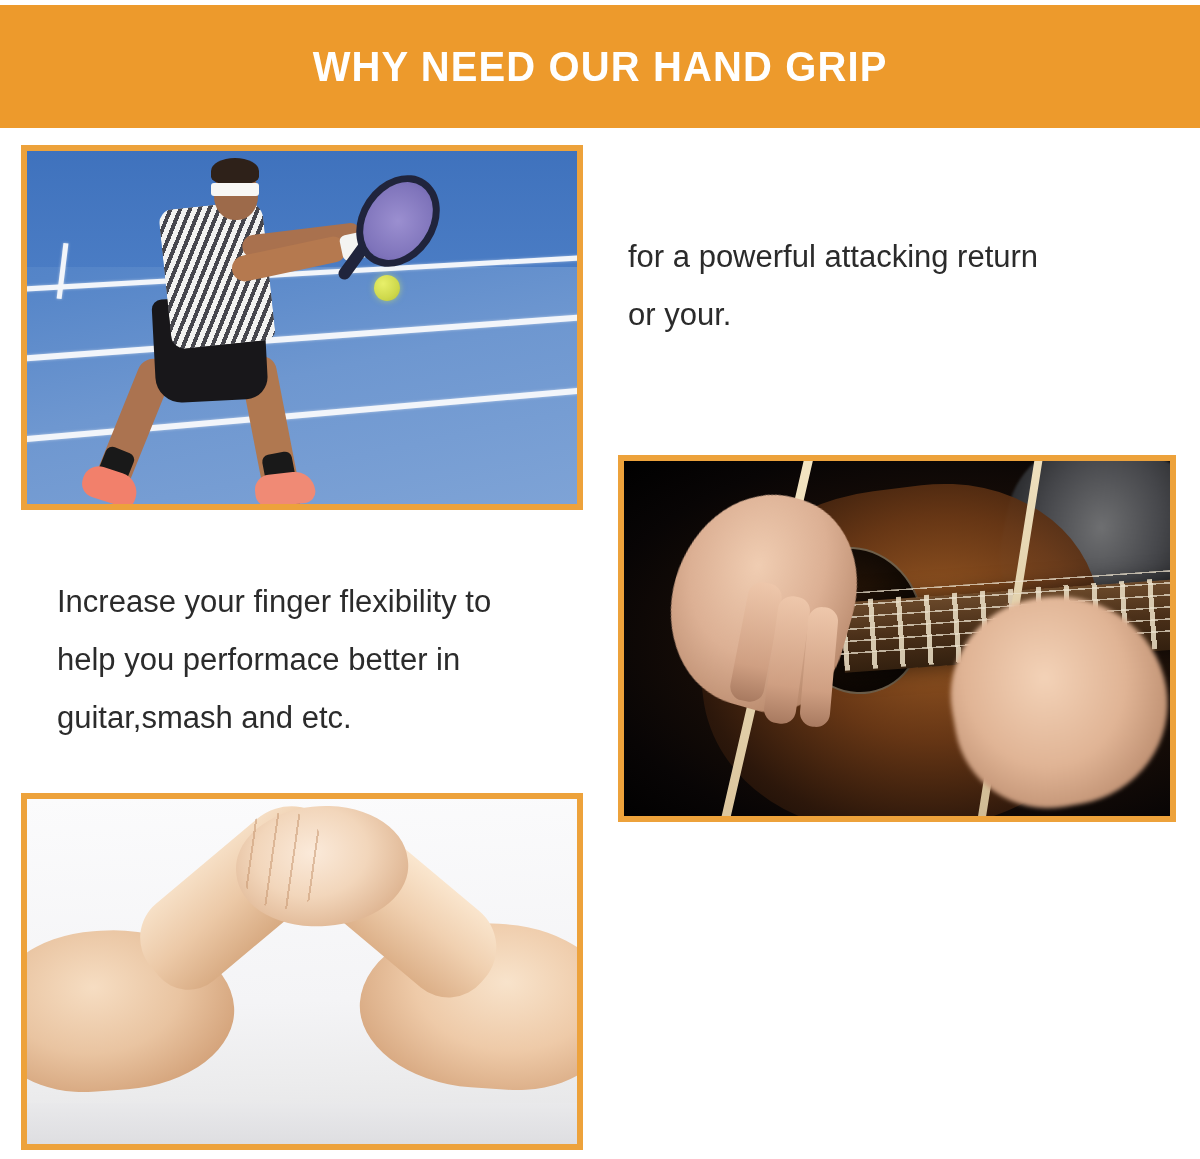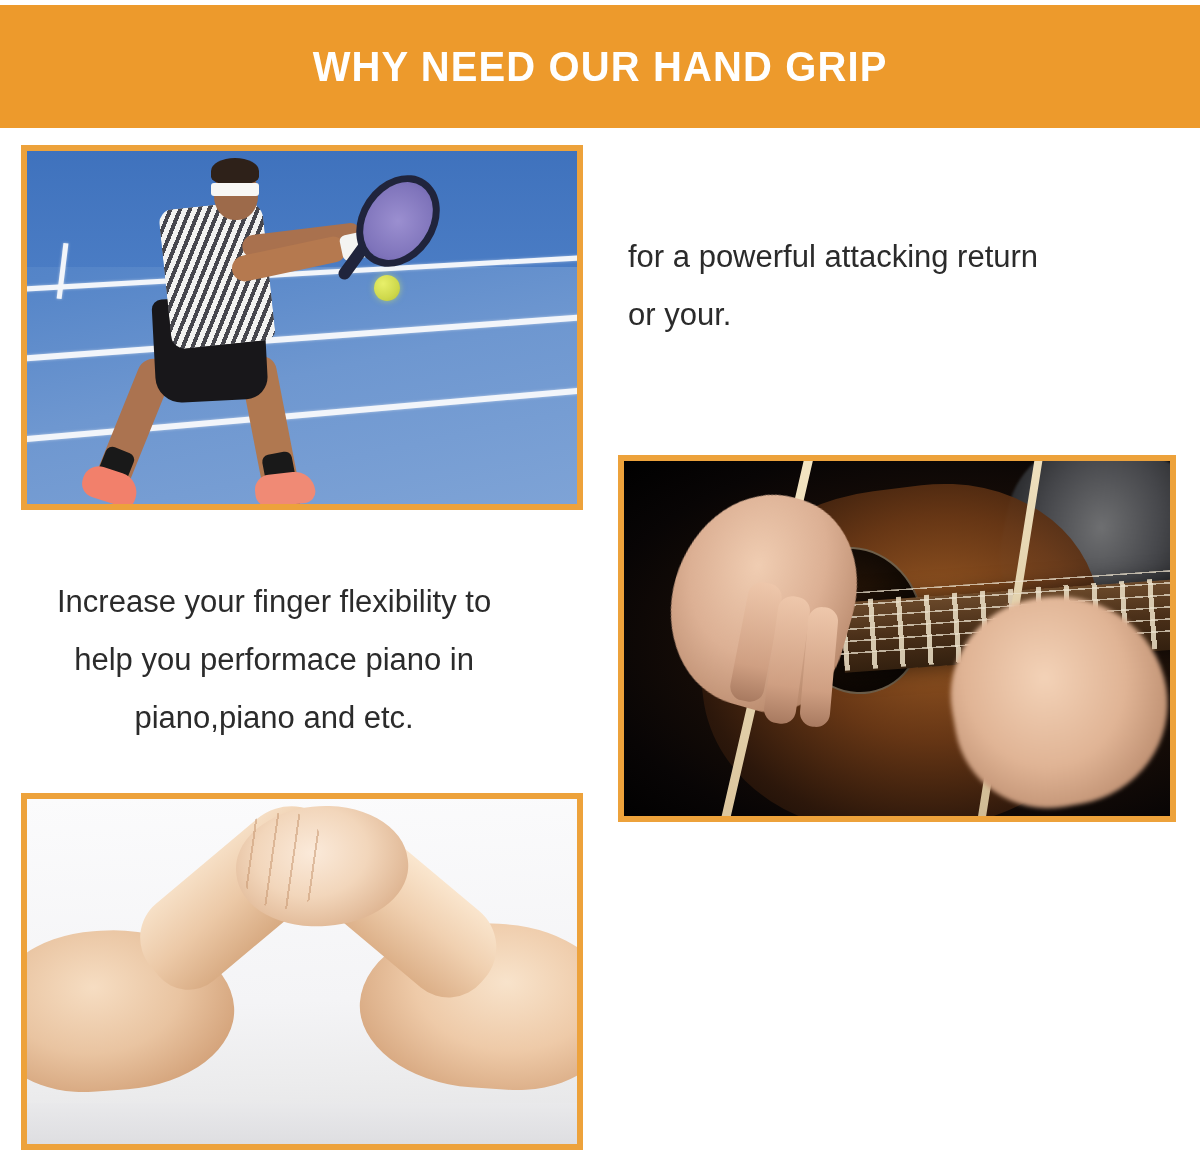--- a/index.html
+++ b/index.html
@@ -311,21 +311,21 @@
   
   .copy {
     position: absolute;
     color: #2b2b2b;
     font-size: 31px;
     line-height: 58px;
     font-family: "Liberation Sans", sans-serif;
     white-space: nowrap;
   }
   #copy-tennis { left: 628px; top: 228px; }
-  #copy-music  { left: 57px;  top: 573px; text-align: center; }
+  #copy-music  { left: 57px;  top: 573px; }
   #copy-wrist  { left: 619px; top: 908px; }
 </style>
 </head>
 <body>
 
 <div class="banner">
   <div class="banner-title">WHY NEED OUR HAND GRIP</div>
 </div>
 
 <div class="photo" id="tennis-photo">
@@ -377,22 +377,22 @@
     <div class="gt-hand-right"></div>
     <div class="gt-finger-a"></div>
     <div class="gt-finger-b"></div>
     <div class="gt-finger-c"></div>
     <div class="gt-hand-left"></div>
   </div>
 </div>
 
 <div class="copy" id="copy-music">
   <div>Increase your finger flexibility to</div>
-  <div>help you performace piano in</div>
-  <div>piano,piano and etc.</div>
+  <div>help you performace better in</div>
+  <div>guitar,smash and etc.</div>
 </div>
 
 <div class="photo" id="arm-photo">
   <div class="photo-inner">
     <div class="aw-bg"></div>
     <div class="aw-table"></div>
     <div class="aw-arm-left-upper"></div>
     <div class="aw-arm-right-upper"></div>
     <div class="aw-arm-left-fore"></div>
     <div class="aw-arm-right-fore"></div>

